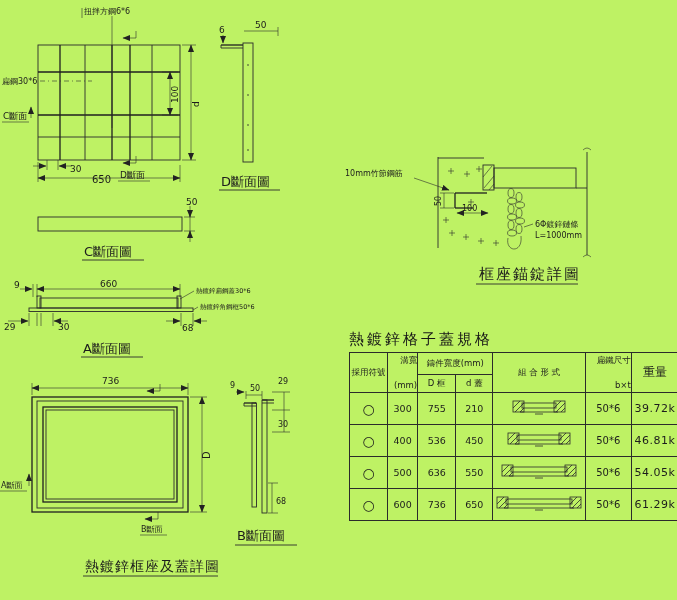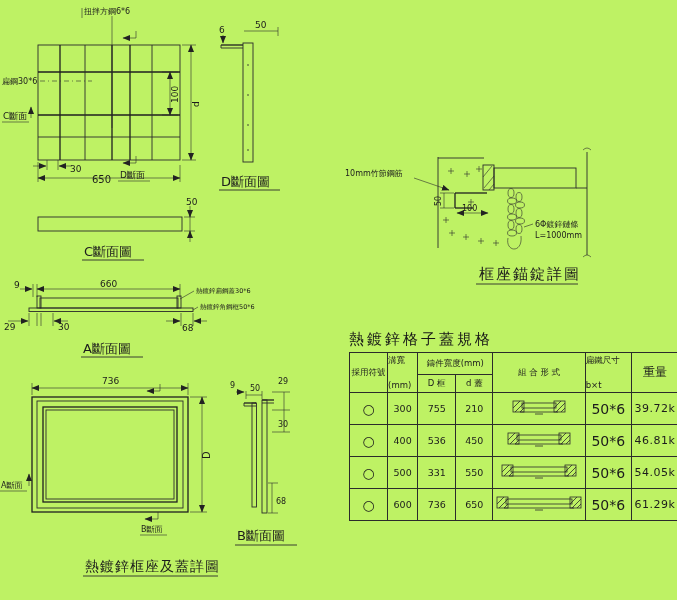--- a/index.html
+++ b/index.html
@@ -25,24 +25,24 @@
   #spec{position:absolute;left:349px;top:330px;width:272px;}
   #spec .tbl-title{font-size:15px;letter-spacing:3px;margin:0 0 3px 0;color:#161616;}
   table.spec{border-collapse:collapse;table-layout:fixed;width:330px;}
   table.spec td,table.spec th{
     border:1.2px solid #2b2b2b;padding:0;text-align:center;vertical-align:middle;
     font-weight:normal;color:#1c1c1c;overflow:hidden;
   }
   th.h{font-size:8.5px;line-height:1.25;}
   td.num{font-size:9.5px;}
   td.sym{font-size:14px;}
-  td.ang{font-size:14px;}
+  td.ang{font-size:10px;}
   td.wt{font-size:11px;font-weight:bold;letter-spacing:.5px;}
   tr.dr{height:32px;}
-  .two{display:flex;flex-direction:column;align-items:flex-start;justify-content:center;gap:14px;}
+  .two{display:flex;flex-direction:column;align-items:flex-end;justify-content:center;gap:14px;}
 </style>
 </head>
 <body>
 
 <div id="sheet">
 
 <svg id="draw" width="677" height="600" viewBox="0 0 677 600">
   <defs>
     <pattern id="vg" patternUnits="userSpaceOnUse" width="5.2" height="8">
       <line x1="0.8" y1="0" x2="0.8" y2="8" stroke="#4a4a4a" stroke-width="0.7"></line>
@@ -397,21 +397,21 @@
           </g>
         </svg>
       </td>
       <td class="ang">50*6</td>
       <td class="wt">46.81k</td>
     </tr>
 
     <tr class="dr">
       <td class="sym">○</td>
       <td class="num">500</td>
-      <td class="num">331</td>
+      <td class="num">636</td>
       <td class="num">550</td>
       <td>
         <svg width="90" height="22">
           <g stroke="#2b2b2b" stroke-width="0.8" fill="none">
             <rect x="8" y="5" width="11" height="11"></rect>
                   <line x1="8" y1="12" x2="15" y2="5"></line>
                   <line x1="10" y1="16" x2="19" y2="7"></line>
                   <line x1="15" y1="16" x2="19" y2="12"></line>
             <rect x="71" y="5" width="11" height="11"></rect>
                   <line x1="71" y1="12" x2="78" y2="5"></line>

